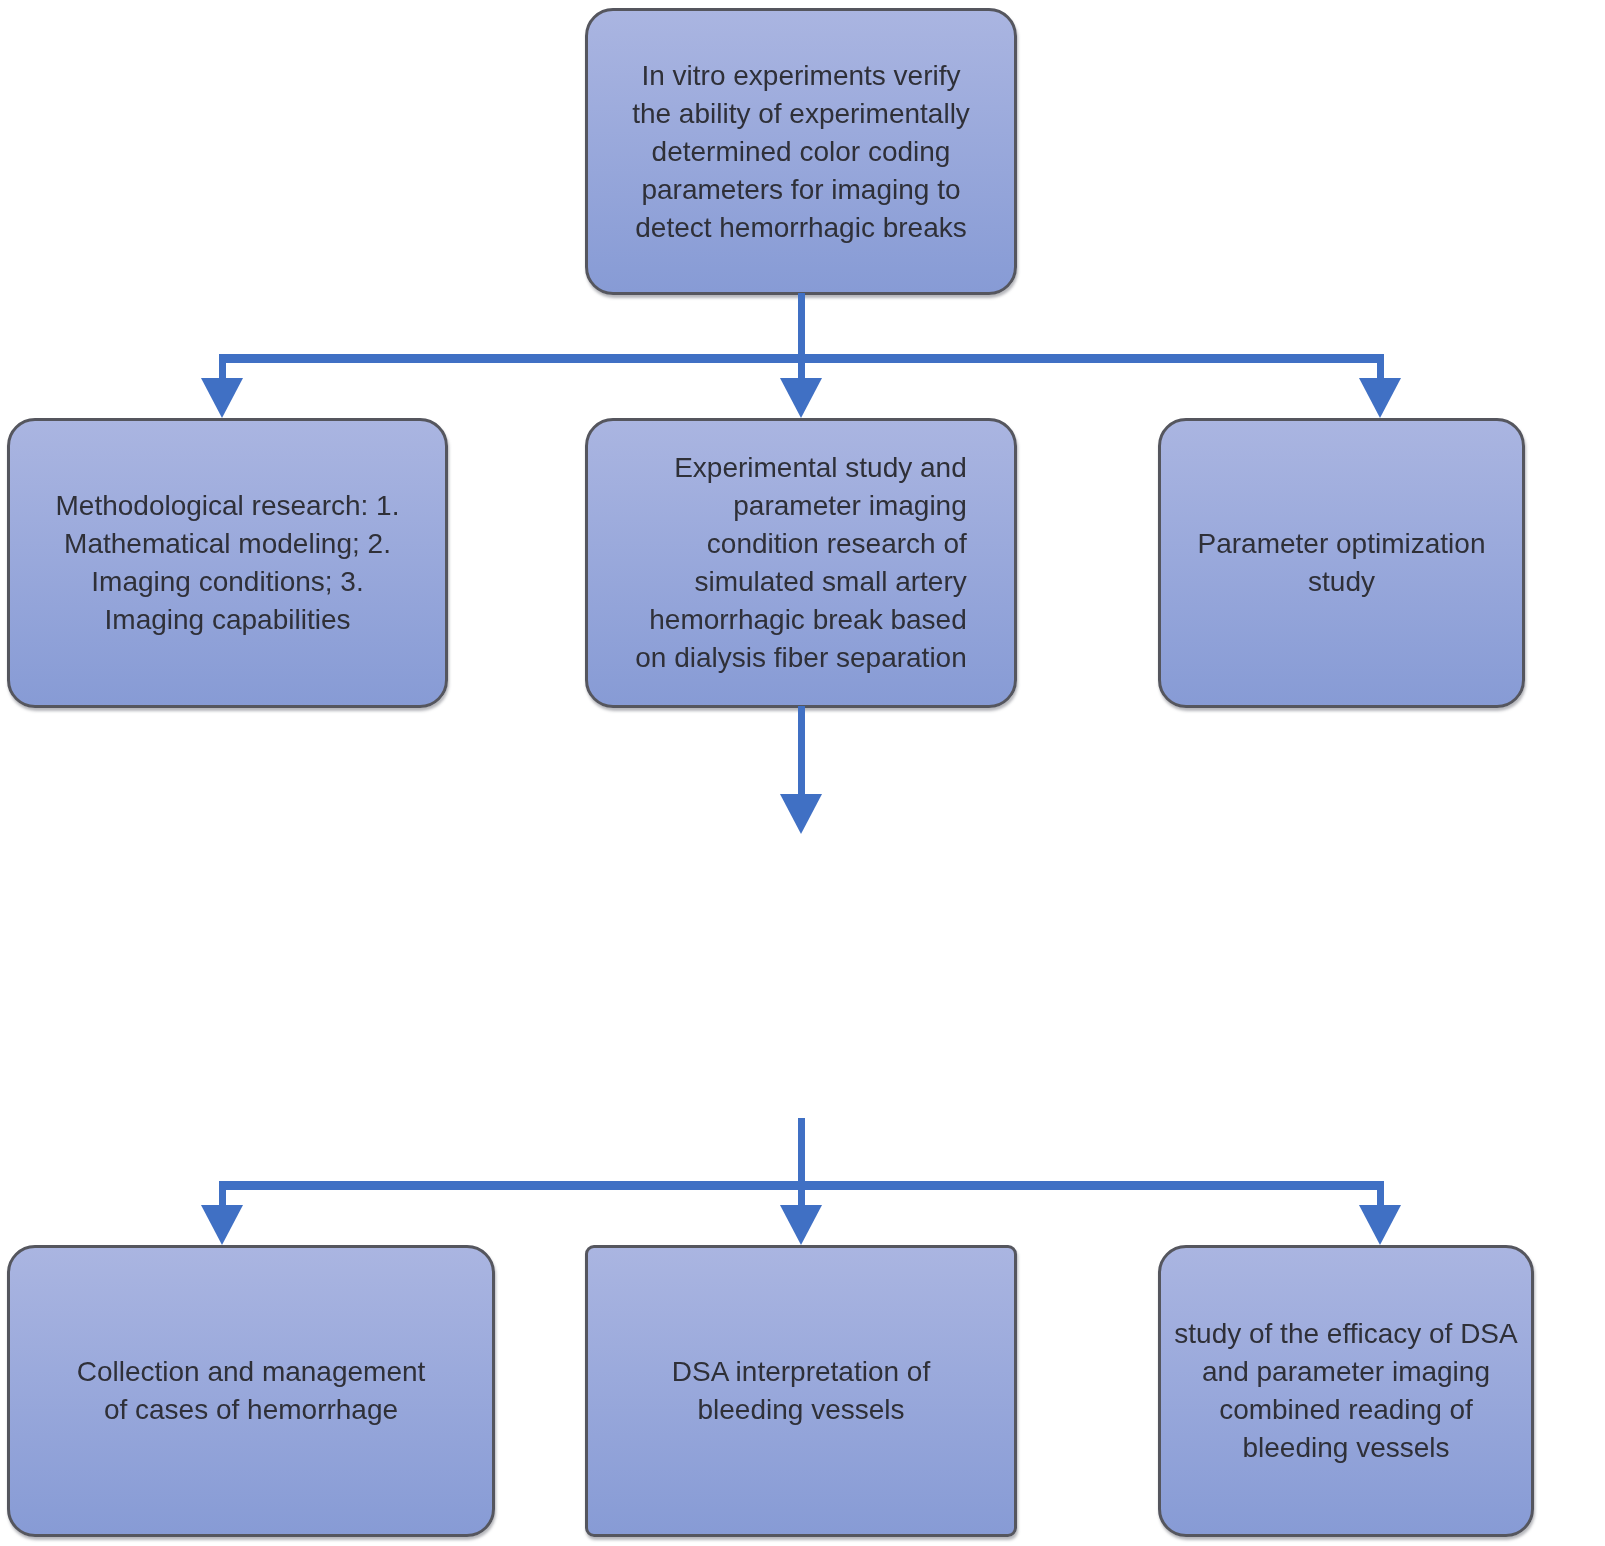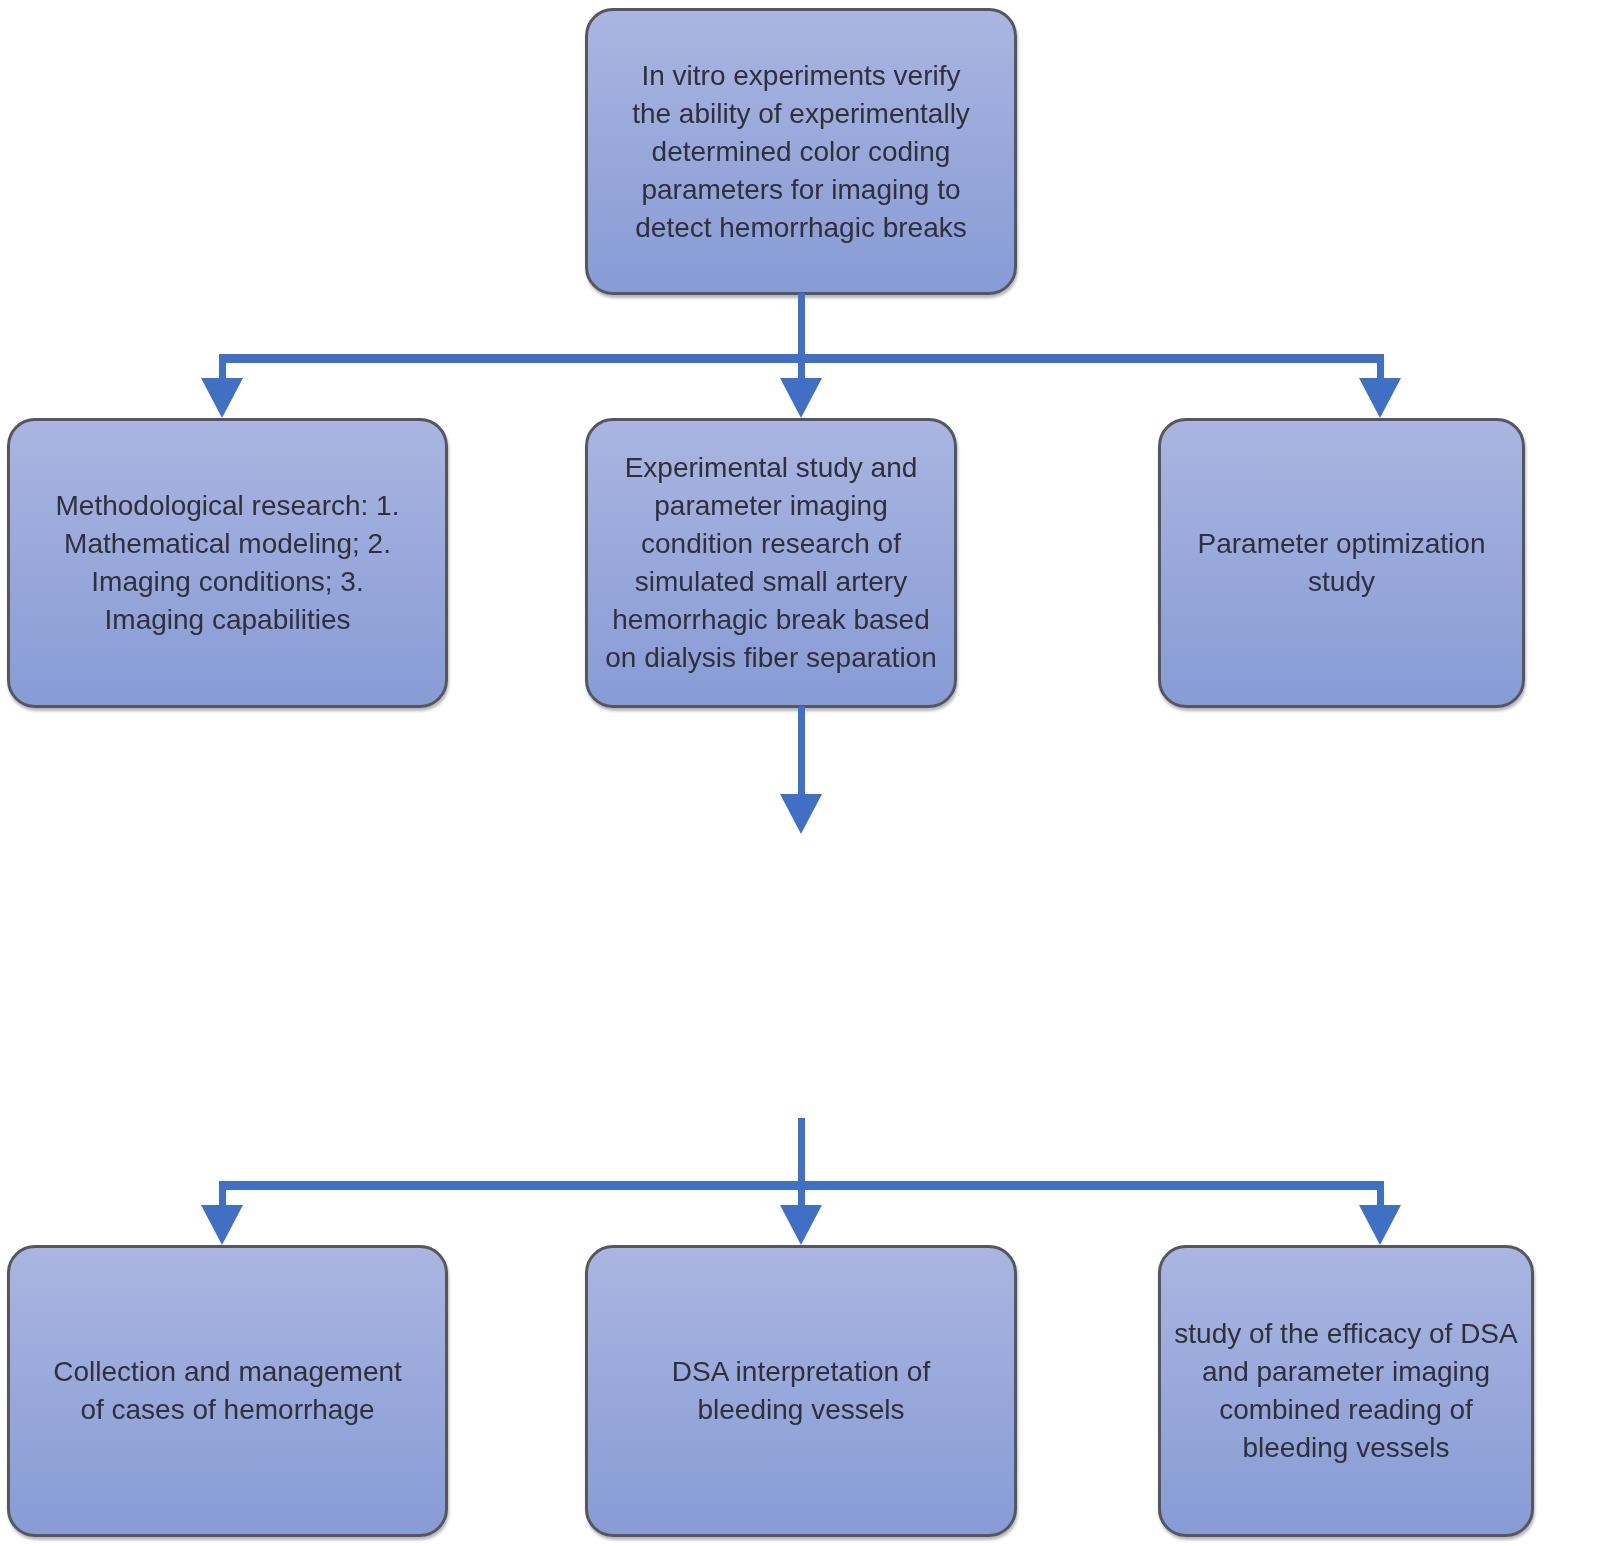--- a/index.html
+++ b/index.html
@@ -62,41 +62,41 @@
 detect hemorrhagic breaks</span>
   </div>
 
   <div class="node" style="left:7px;top:418px;width:441px;height:290px;">
     <span class="label">Methodological research: 1.
 Mathematical modeling; 2.
 Imaging conditions; 3.
 Imaging capabilities</span>
   </div>
 
-  <div class="node" style="left:585px;top:418px;width:372px;height:290px;">
+  <div class="node" style="left:585px;top:418px;width:432px;height:290px;text-align:right;">
     <span class="label">Experimental study and
 parameter imaging
 condition research of
 simulated small artery
 hemorrhagic break based
 on dialysis fiber separation</span>
   </div>
 
   <div class="node" style="left:1158px;top:418px;width:367px;height:290px;">
     <span class="label">Parameter optimization
 study</span>
   </div>
 
 
-  <div class="node" style="left:7px;top:1245px;width:441px;height:292px;">
+  <div class="node" style="left:7px;top:1245px;width:488px;height:292px;">
     <span class="label">Collection and management
 of cases of hemorrhage</span>
   </div>
 
-  <div class="node" style="left:585px;top:1245px;width:432px;height:292px;">
+  <div class="node" style="left:585px;top:1245px;width:432px;height:292px;border-radius:9px;">
     <span class="label">DSA interpretation of
 bleeding vessels</span>
   </div>
 
   <div class="node" style="left:1158px;top:1245px;width:376px;height:292px;">
     <span class="label">study of the efficacy of DSA
 and parameter imaging
 combined reading of
 bleeding vessels</span>
   </div>

